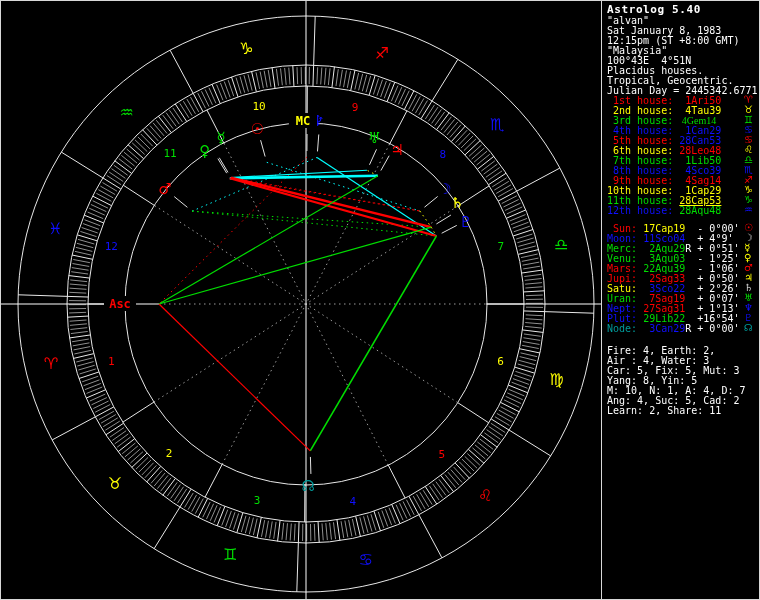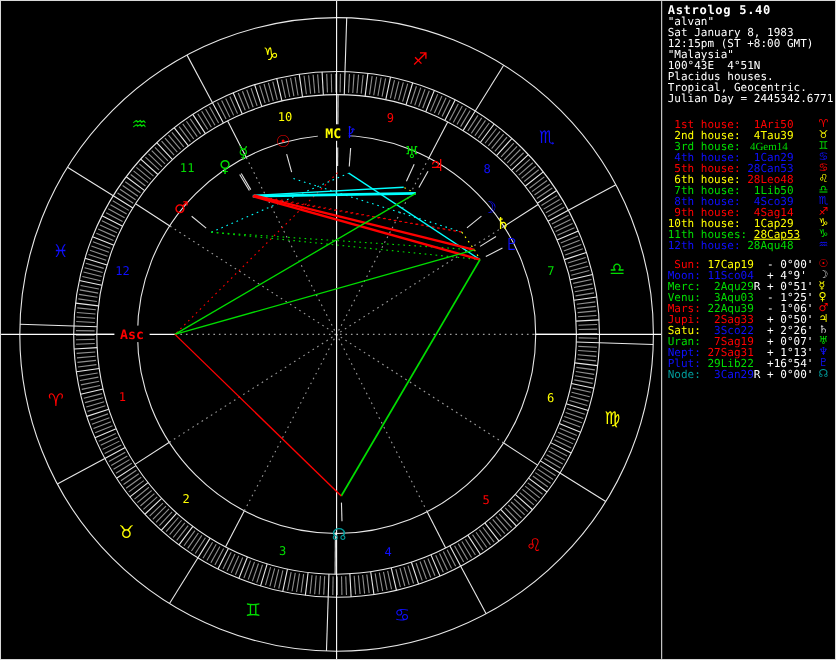--- a/index.html
+++ b/index.html
@@ -6,21 +6,21 @@
   .frame{position:relative;width:758px;height:598px;border:1px solid #d8d8d8;background:#000;overflow:hidden;}
   .wheel-svg{position:absolute;left:0;top:0;}
   .panel{position:absolute;left:600px;top:0;width:158px;height:598px;border-left:1px solid #d8d8d8;
          box-sizing:border-box;background:#000;color:#fff;
          font-family:"DejaVu Sans Mono",monospace;font-size:10px;line-height:10px;
          padding:4px 0 0 5px;}
   .hline{height:10px;white-space:pre;}
   .title-line{font-weight:bold;font-size:11px;letter-spacing:0.6px;height:11px;}
   .row{position:relative;height:10px;white-space:pre;}
   .sym{position:absolute;left:137px;top:-1px;font-family:"DejaVu Sans",sans-serif;font-size:10px;line-height:10px;}
-  .houses-block{margin-top:13px;}
+  .houses-block{}
   .planets-block{margin-top:8px;}
   .stats-block{margin-top:12px;}
 </style>
 </head>
 <body>
 
 <div class="frame">
   <svg class="wheel-svg" id="wheel" width="600" height="600">
       <rect x="0" y="0" width="600" height="600" fill="#000"></rect>
       <circle cx="305" cy="303" r="288" fill="none" stroke="#e8e8e8" stroke-width="1"></circle>
@@ -506,30 +506,39 @@
         <div class="row"><span style="color: rgb(255, 0, 0);"> 1st house: </span><span style="color: rgb(255, 0, 0);"> 1Ari50</span><span class="sym" style="color: rgb(255, 0, 0);">♈</span></div>
         <div class="row"><span style="color: rgb(255, 255, 0);"> 2nd house: </span><span style="color: rgb(255, 255, 0);"> 4Tau39</span><span class="sym" style="color: rgb(255, 255, 0);">♉</span></div>
         <div class="row"><span style="color: rgb(0, 221, 0);"> 3rd house: </span><span style="color: rgb(0, 221, 0); font-family: Liberation Serif, serif;"> 4Gem14</span><span class="sym" style="color: rgb(0, 221, 0);">♊</span></div>
         <div class="row"><span style="color: rgb(15, 15, 255);"> 4th house: </span><span style="color: rgb(15, 15, 255);"> 1Can29</span><span class="sym" style="color: rgb(15, 15, 255);">♋</span></div>
         <div class="row"><span style="color: rgb(255, 0, 0);"> 5th house: </span><span style="color: rgb(15, 15, 255);">28Can53</span><span class="sym" style="color: rgb(255, 0, 0);">♋</span></div>
         <div class="row"><span style="color: rgb(255, 255, 0);"> 6th house: </span><span style="color: rgb(255, 0, 0);">28Leo48</span><span class="sym" style="color: rgb(255, 255, 0);">♌</span></div>
         <div class="row"><span style="color: rgb(0, 221, 0);"> 7th house: </span><span style="color: rgb(0, 221, 0);"> 1Lib50</span><span class="sym" style="color: rgb(0, 221, 0);">♎</span></div>
         <div class="row"><span style="color: rgb(15, 15, 255);"> 8th house: </span><span style="color: rgb(15, 15, 255);"> 4Sco39</span><span class="sym" style="color: rgb(15, 15, 255);">♏</span></div>
         <div class="row"><span style="color: rgb(255, 0, 0);"> 9th house: </span><span style="color: rgb(255, 0, 0);"> 4Sag14</span><span class="sym" style="color: rgb(255, 0, 0);">♐</span></div>
         <div class="row"><span style="color: rgb(255, 255, 0);">10th house: </span><span style="color: rgb(255, 255, 0);"> 1Cap29</span><span class="sym" style="color: rgb(255, 255, 0);">♑</span></div>
-        <div class="row"><span style="color: rgb(0, 221, 0);">11th houses: </span><span style="color: rgb(255, 255, 0); text-decoration: underline;">28Cap53</span><span class="sym" style="color: rgb(0, 221, 0);">♑</span></div>
+        <div class="row"><span style="color: rgb(0, 221, 0);">11th house: </span><span style="color: rgb(255, 255, 0); text-decoration: underline;">28Cap53</span><span class="sym" style="color: rgb(0, 221, 0);">♑</span></div>
         <div class="row"><span style="color: rgb(15, 15, 255);">12th house: </span><span style="color: rgb(0, 221, 0);">28Aqu48</span><span class="sym" style="color: rgb(15, 15, 255);">♒</span></div>
       </div>
     <div id="planets-block" class="planets-block">
         <div class="row"><span style="color: rgb(255, 0, 0);"> Sun: </span><span style="color: rgb(255, 255, 0);">17Cap19</span><span style="color: rgb(255, 255, 255);"> </span><span style="color: rgb(255, 255, 255);"> - 0°00'</span><span class="sym" style="color: rgb(255, 0, 0);">☉</span></div>
         <div class="row"><span style="color: rgb(15, 15, 255);">Moon: </span><span style="color: rgb(15, 15, 255);">11Sco04</span><span style="color: rgb(255, 255, 255);"> </span><span style="color: rgb(255, 255, 255);"> + 4°9'</span><span class="sym" style="color: rgb(216, 216, 216);">☽</span></div>
         <div class="row"><span style="color: rgb(0, 221, 0);">Merc: </span><span style="color: rgb(0, 221, 0);"> 2Aqu29</span><span style="color: rgb(255, 255, 255);">R</span><span style="color: rgb(255, 255, 255);"> + 0°51'</span><span class="sym" style="color: rgb(255, 255, 0);">☿</span></div>
         <div class="row"><span style="color: rgb(0, 221, 0);">Venu: </span><span style="color: rgb(0, 221, 0);"> 3Aqu03</span><span style="color: rgb(255, 255, 255);"> </span><span style="color: rgb(255, 255, 255);"> - 1°25'</span><span class="sym" style="color: rgb(255, 255, 0);">♀</span></div>
         <div class="row"><span style="color: rgb(255, 0, 0);">Mars: </span><span style="color: rgb(0, 221, 0);">22Aqu39</span><span style="color: rgb(255, 255, 255);"> </span><span style="color: rgb(255, 255, 255);"> - 1°06'</span><span class="sym" style="color: rgb(255, 0, 0);">♂</span></div>
         <div class="row"><span style="color: rgb(255, 0, 0);">Jupi: </span><span style="color: rgb(255, 0, 0);"> 2Sag33</span><span style="color: rgb(255, 255, 255);"> </span><span style="color: rgb(255, 255, 255);"> + 0°50'</span><span class="sym" style="color: rgb(255, 255, 0);">♃</span></div>
         <div class="row"><span style="color: rgb(255, 255, 0);">Satu: </span><span style="color: rgb(15, 15, 255);"> 3Sco22</span><span style="color: rgb(255, 255, 255);"> </span><span style="color: rgb(255, 255, 255);"> + 2°26'</span><span class="sym" style="color: rgb(216, 216, 216);">♄</span></div>
         <div class="row"><span style="color: rgb(0, 221, 0);">Uran: </span><span style="color: rgb(255, 0, 0);"> 7Sag19</span><span style="color: rgb(255, 255, 255);"> </span><span style="color: rgb(255, 255, 255);"> + 0°07'</span><span class="sym" style="color: rgb(0, 221, 0);">♅</span></div>
         <div class="row"><span style="color: rgb(15, 15, 255); text-align: center;">Nept: </span><span style="color: rgb(255, 0, 0);">27Sag31</span><span style="color: rgb(255, 255, 255);"> </span><span style="color: rgb(255, 255, 255);"> + 1°13'</span><span class="sym" style="color: rgb(15, 15, 255);">♆</span></div>
         <div class="row"><span style="color: rgb(15, 15, 255);">Plut: </span><span style="color: rgb(0, 221, 0);">29Lib22</span><span style="color: rgb(255, 255, 255);"> </span><span style="color: rgb(255, 255, 255);"> +16°54'</span><span class="sym" style="color: rgb(15, 15, 255);">♇</span></div>
         <div class="row"><span style="color: rgb(0, 154, 154);">Node: </span><span style="color: rgb(15, 15, 255);"> 3Can29</span><span style="color: rgb(255, 255, 255);">R</span><span style="color: rgb(255, 255, 255);"> + 0°00'</span><span class="sym" style="color: rgb(0, 154, 154);">☊</span></div>
       </div>
+    <div id="stats-block" class="stats-block">
+        <div class="hline">Fire: 4, Earth: 2,</div>
+        <div class="hline">Air : 4, Water: 3</div>
+        <div class="hline">Car: 5, Fix: 5, Mut: 3</div>
+        <div class="hline">Yang: 8, Yin: 5</div>
+        <div class="hline">M: 10, N: 1, A: 4, D: 7</div>
+        <div class="hline">Ang: 4, Suc: 5, Cad: 2</div>
+        <div class="hline">Learn: 2, Share: 11</div>
+      </div>
   </div>
 </div>
 
 </body></html>

